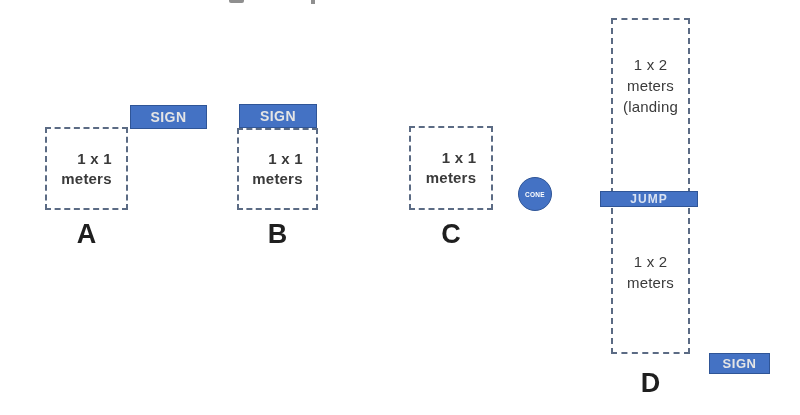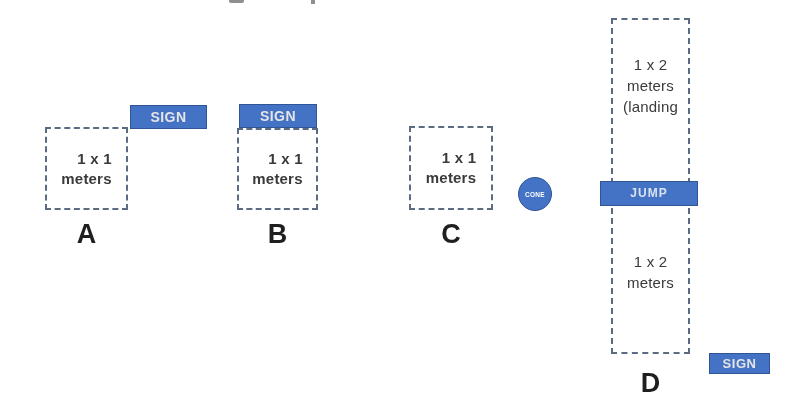--- a/index.html
+++ b/index.html
@@ -74,21 +74,21 @@
     justify-content: center;
     letter-spacing: 0.5px;
     z-index: 3;
   }
   .sign-a { left: 130px; top: 105px; width: 77px; height: 24px; }
   .sign-b { left: 239px; top: 104px; width: 78px; height: 24px; }
   .sign-d { left: 709px; top: 353px; width: 61px; height: 21px; font-size: 13px; }
 
   .jump {
     position: absolute;
-    left: 600px; top: 181px; width: 98px; height: 25px;
+    left: 600px; top: 191px; width: 98px; height: 16px;
     background: var(--accent_blue, #4472c4);
     border: 1px solid var(--accent_blue_border, #2f5597);
     box-sizing: border-box;
     color: var(--jump_text, #d9e2f2);
     font-weight: bold;
     font-size: 12px;
     line-height: 11px;
     display: flex;
     align-items: center;
     justify-content: center;

